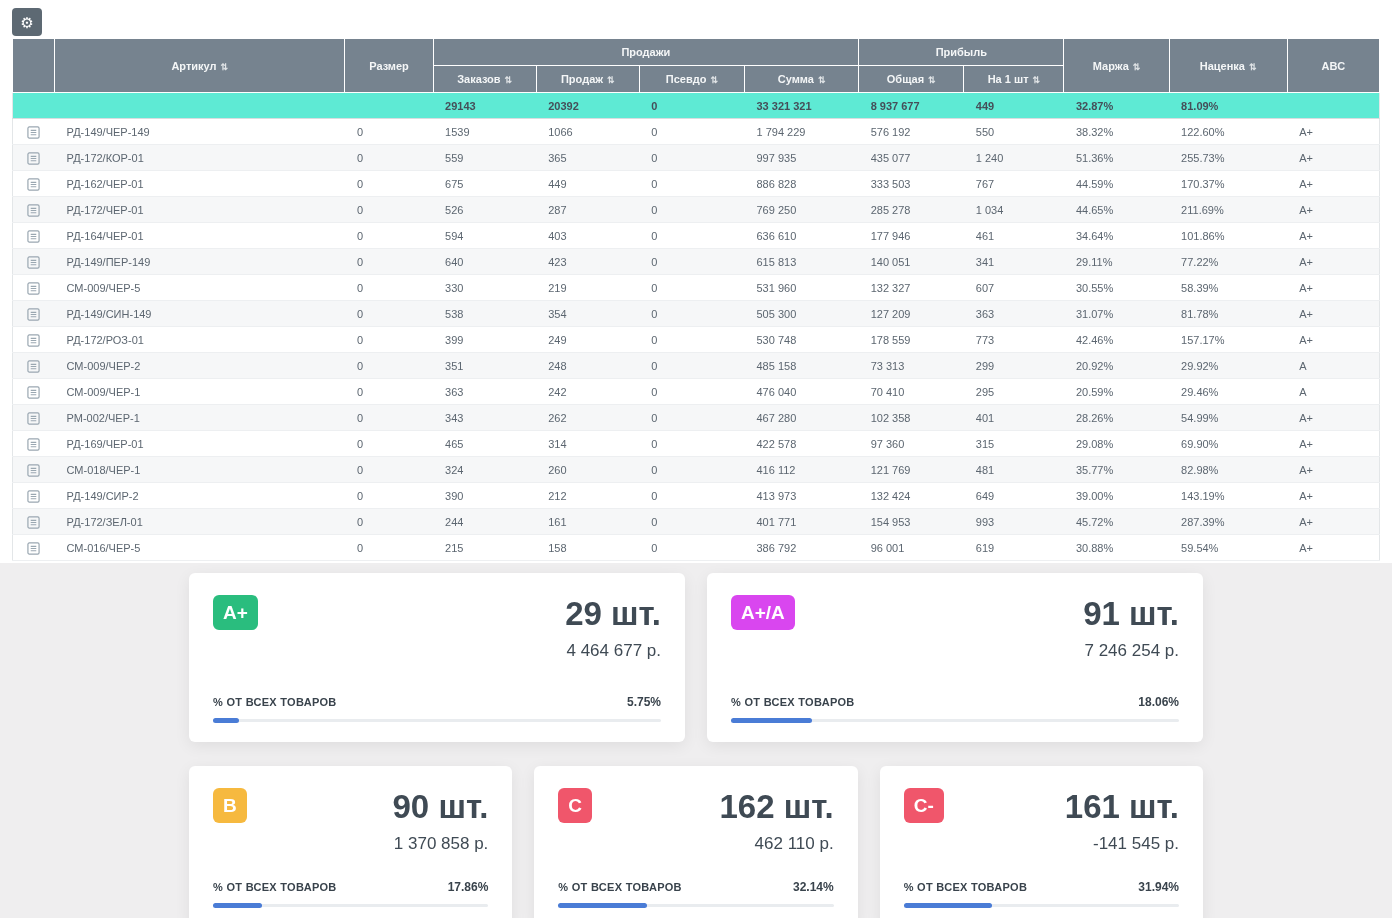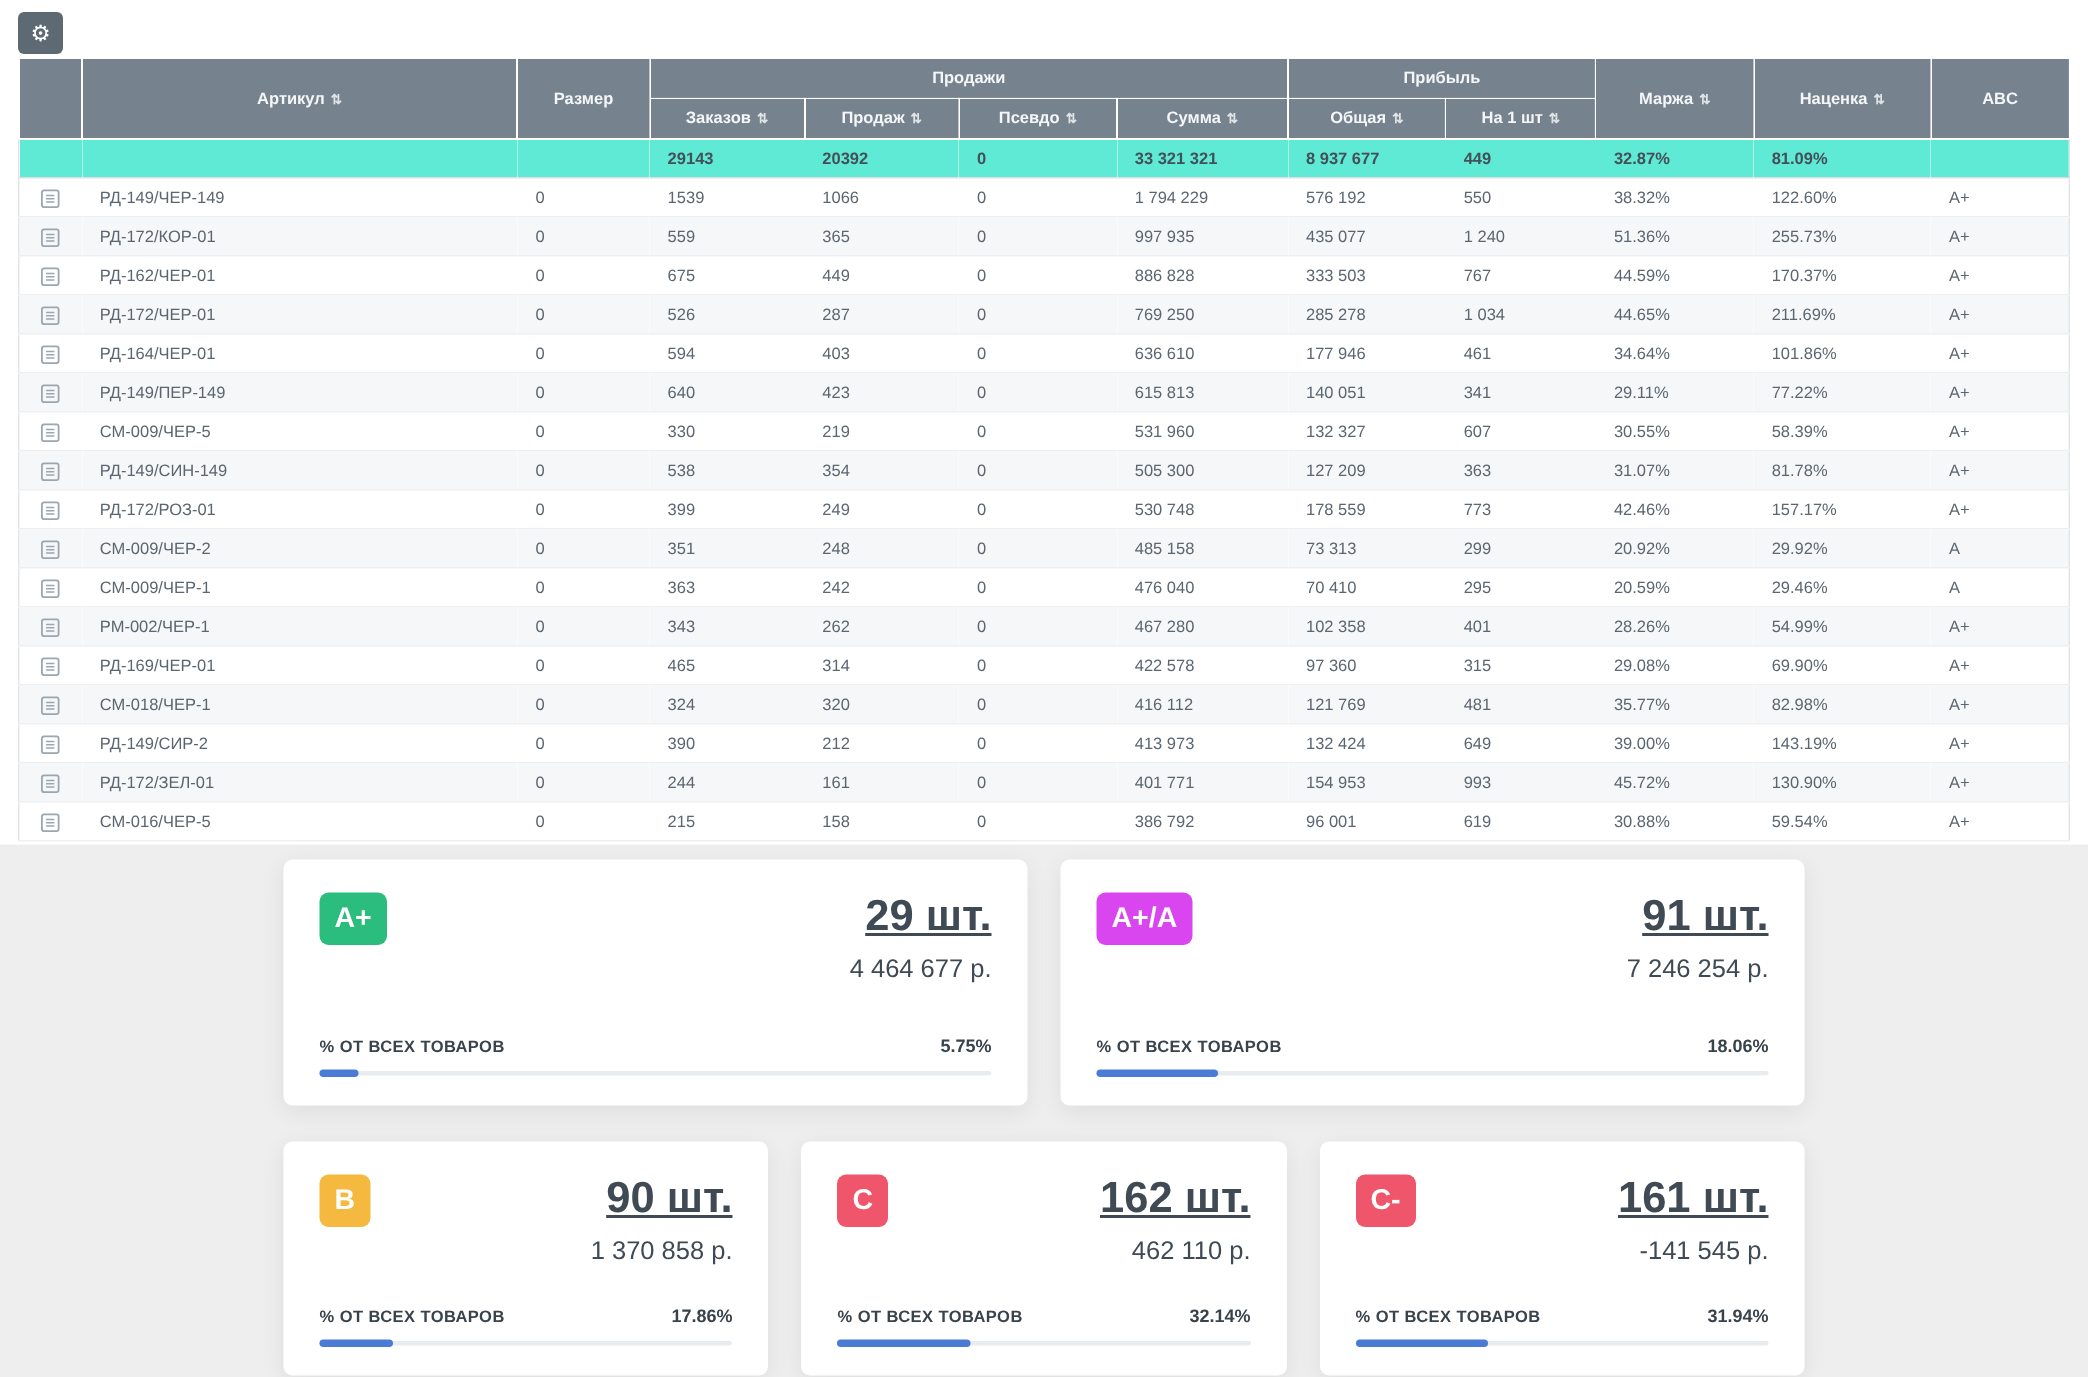--- a/index.html
+++ b/index.html
@@ -85,21 +85,21 @@
   .badge {
     display: inline-block;
     color: #ffffff;
     font-weight: 700;
     font-size: 19px;
     line-height: 1;
     padding: 8px 10px;
     border-radius: 6px;
   }
   .card-nums { text-align: right; }
-  .card-count { font-size: 29px; font-weight: 700; color: #3f4a54; text-decoration: underline; }
+  .card-count { font-size: 33px; font-weight: 700; color: #3f4a54; }
   .card-amount { font-size: 17px; font-weight: 500; color: #3f4a54; margin-top: 8px; }
   .card-bottom { margin-top: 26px; }
   .card-lg .card-bottom { margin-top: 34px; }
   .card-label-row { display: flex; justify-content: space-between; align-items: baseline; }
   .card-label { font-size: 11px; font-weight: 700; color: #39434c; letter-spacing: 0.3px; }
   .card-pct { font-size: 12px; font-weight: 700; color: #39434c; }
   .progress {
     height: 3px;
     background: #e9ecef;
     border-radius: 2px;
@@ -449,21 +449,21 @@
         <tr class="data-row">
     <td class="c-icon">
       <span><svg width="13" height="13" viewBox="0 0 14 14">
                 <rect x="1" y="1" width="12" height="12" rx="1.5" fill="none" stroke="#9aa7b1" stroke-width="1.3"></rect>
                 <path d="M4 4.7h6M4 7h6M4 9.3h6" stroke="#9aa7b1" stroke-width="1.1" fill="none"></path>
               </svg></span>
     </td>
     <td>СМ-018/ЧЕР-1</td>
     <td>0</td>
     <td>324</td>
-    <td>320</td>
+    <td>260</td>
     <td>0</td>
     <td>416 112</td>
     <td>121 769</td>
     <td>481</td>
     <td>35.77%</td>
     <td>82.98%</td>
     <td>A+</td>
   </tr>
         <tr class="data-row">
     <td class="c-icon">
@@ -493,21 +493,21 @@
     </td>
     <td>РД-172/ЗЕЛ-01</td>
     <td>0</td>
     <td>244</td>
     <td>161</td>
     <td>0</td>
     <td>401 771</td>
     <td>154 953</td>
     <td>993</td>
     <td>45.72%</td>
-    <td>130.90%</td>
+    <td>287.39%</td>
     <td>A+</td>
   </tr>
         <tr class="data-row">
     <td class="c-icon">
       <span><svg width="13" height="13" viewBox="0 0 14 14">
                 <rect x="1" y="1" width="12" height="12" rx="1.5" fill="none" stroke="#9aa7b1" stroke-width="1.3"></rect>
                 <path d="M4 4.7h6M4 7h6M4 9.3h6" stroke="#9aa7b1" stroke-width="1.1" fill="none"></path>
               </svg></span>
     </td>
     <td>СМ-016/ЧЕР-5</td>

